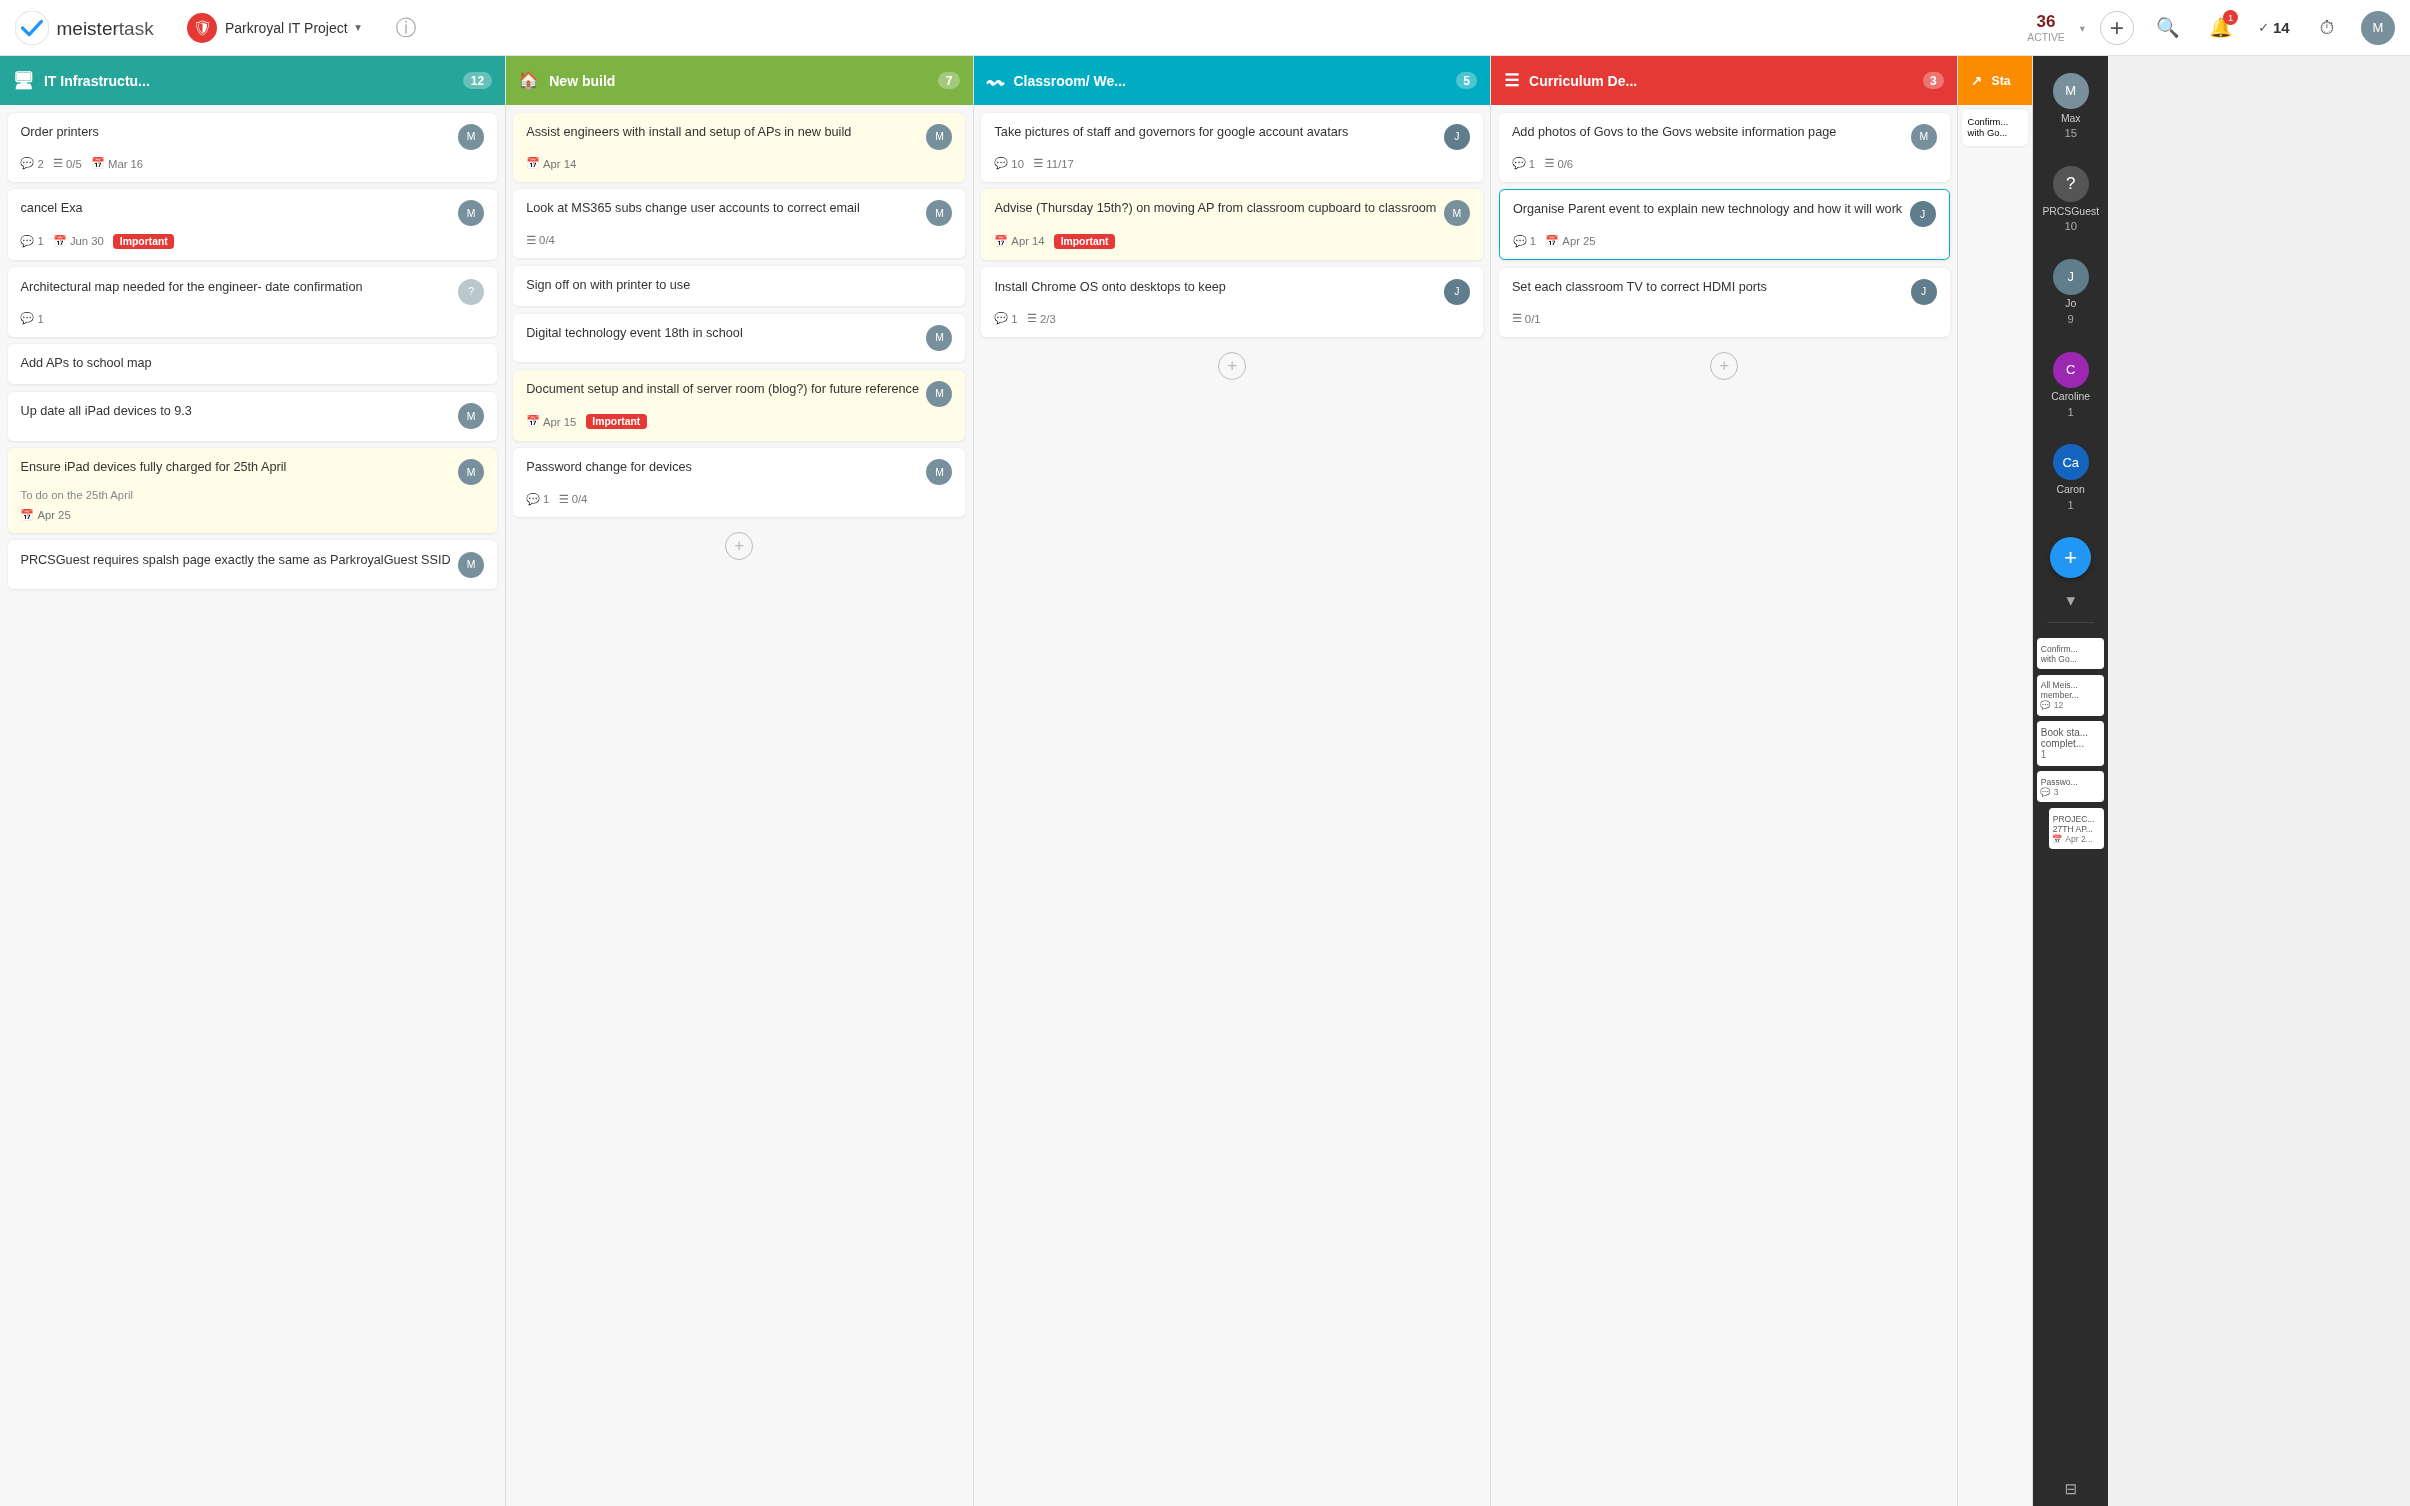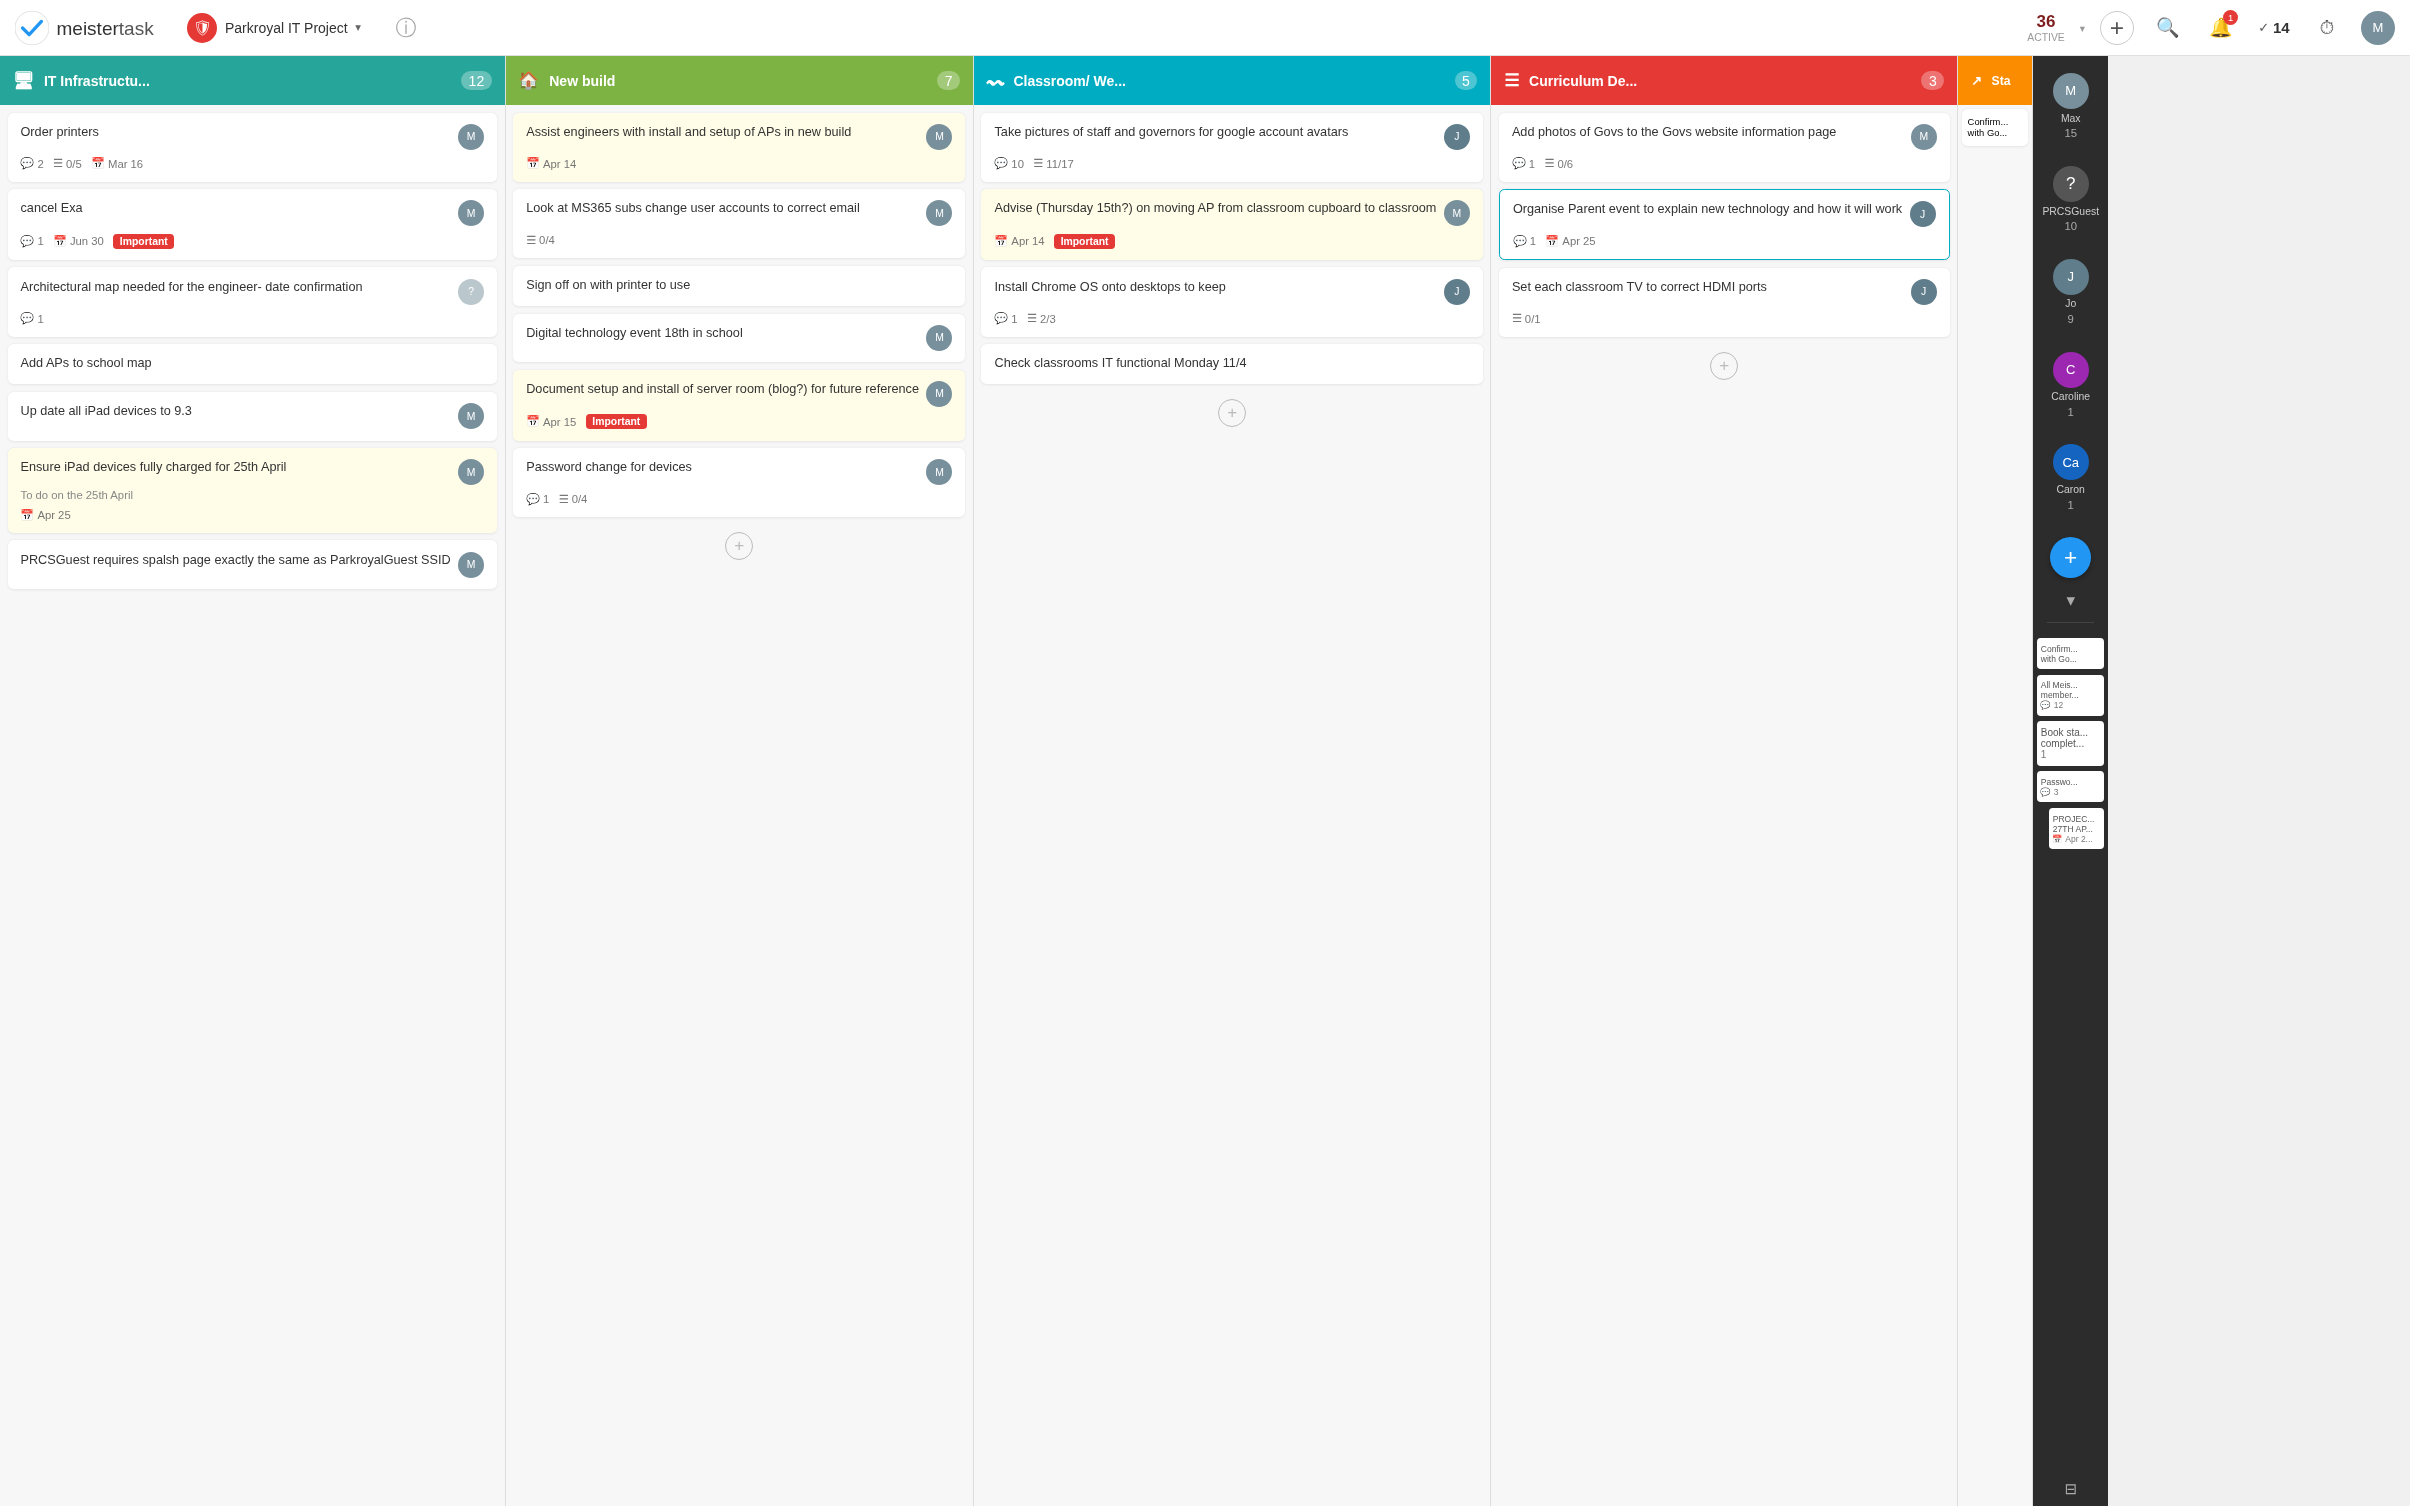--- a/index.html
+++ b/index.html
@@ -27,21 +27,21 @@
     .avatar-circle { width: 34px; height: 34px; border-radius: 50%; background: #bbb; overflow: hidden; display: flex; align-items: center; justify-content: center; color: white; font-size: 13px; }
 
     
     .board { display: flex; height: calc(1507px - 56px); overflow-x: auto; }
 
     
     .column { min-width: 287px; display: flex; flex-direction: column; border-right: 0.9px solid #ddd; }
     .column-header { height: 49px; display: flex; align-items: center; padding: 0 13px; gap: 9.4px; color: white; font-weight: 600; font-size: 15px; flex-shrink: 0; }
     .col-icon { font-size: 17px; }
     .col-title { flex: 1; font-size: 14px; font-weight: 600; white-space: nowrap; overflow: hidden; text-overflow: ellipsis; }
-    .col-count { background: rgba(255,255,255,0.3); border-radius: 11.3px; padding: 1.9px 7.5px; font-size: 14px; font-weight: 400; }
+    .col-count { background: rgba(255,255,255,0.3); border-radius: 11.3px; padding: 1.9px 7.5px; font-size: 12px; font-weight: 700; }
 
     .col-it { background: #26a69a; }
     .col-new { background: #7cb342; }
     .col-classroom { background: #00acc1; }
     .col-curriculum { background: #e53935; }
 
     .column-body { flex: 1; overflow-y: auto; padding: 7.5px; background: #f7f7f7; display: flex; flex-direction: column; gap: 7.5px; }
 
     
     .card { background: white; border-radius: 5.6px; padding: 11.3px 13px; box-shadow: 0 0.9px 2.8px rgba(0,0,0,0.08); cursor: pointer; }
@@ -291,25 +291,20 @@
         <div class="card-header">
           <span class="card-title">Install Chrome OS onto desktops to keep</span>
           <div class="card-avatar" style="background:#607d8b;">J</div>
         </div>
         <div class="card-meta">
           <span class="meta-item"><span>💬</span> 1</span>
           <span class="meta-item"><span>☰</span> 2/3</span>
         </div>
       </div>
 
-      <div class="card">
-        <div class="card-header">
-          <span class="card-title">Check classrooms IT functional Monday 11/4</span>
-        </div>
-      </div>
 
 
       <button class="add-btn">+</button>
     </div>
   </div>
 
   <div class="column">
     <div class="column-header col-curriculum">
       <span class="col-icon">☰</span>
       <span class="col-title">Curriculum De...</span>

